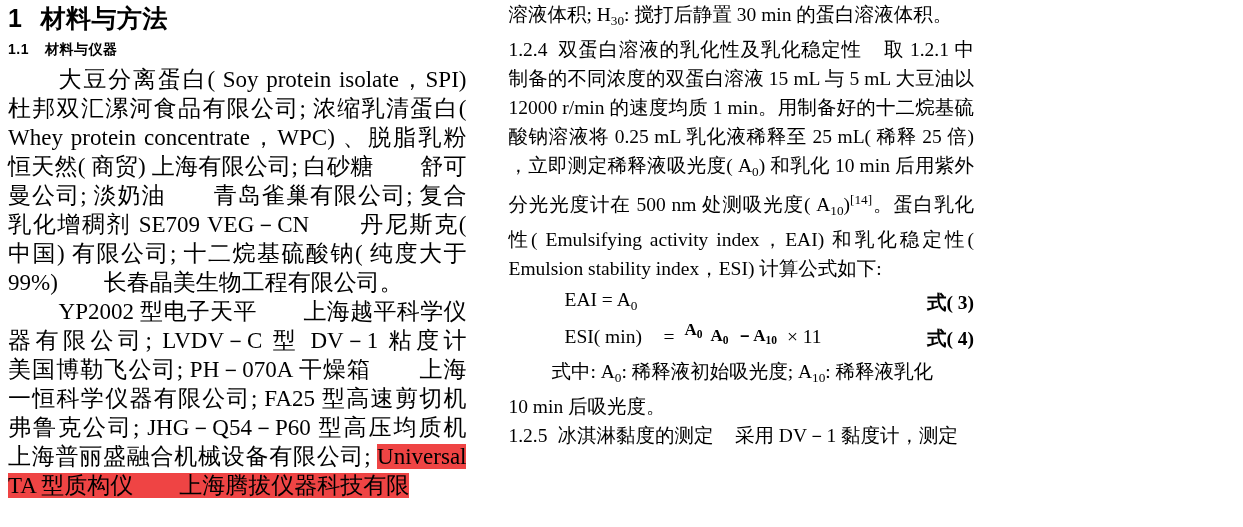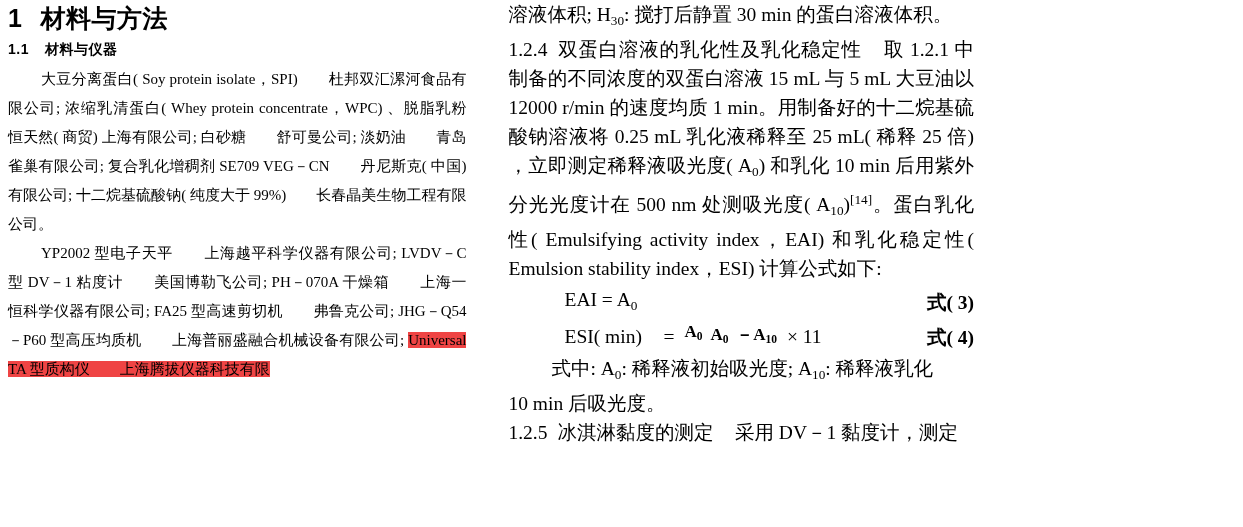--- a/index.html
+++ b/index.html
@@ -46,21 +46,21 @@
   h2.subsec {
     font-family: Liberation Sans, sans-serif;
     font-weight: bold;
     font-size: 14px;
     margin: 4px 0 6px 0;
     letter-spacing: 0.5px;
   }
   h2.subsec .num { margin-right: 16px; }
 
   p.body {
-    font-size: 15px;
+    font-size: 23px;
     line-height: 29px;
     margin: 0;
     text-align: justify;
     text-justify: inter-ideograph;
     letter-spacing: 0px;
   }
   p.body.indent { text-indent: 2.2em; }
 
   .hl {
     background: #ef4444;
@@ -102,21 +102,21 @@
     font-size: 17px;
     line-height: 17px;
     padding: 0 4px 1px 4px;
   }
   .frac .bar {
     border-top: 1.4px solid #000;
     height: 0;
   }
   .frac .bot {
     font-size: 17px;
-    line-height: 22px;
+    line-height: 27px;
     padding: 1px 4px 0 4px;
     white-space: nowrap;
   }
   sub {
     font-size: 0.68em;
     vertical-align: -0.28em;
   }
   sup {
     font-size: 0.68em;
     vertical-align: 0.52em;

